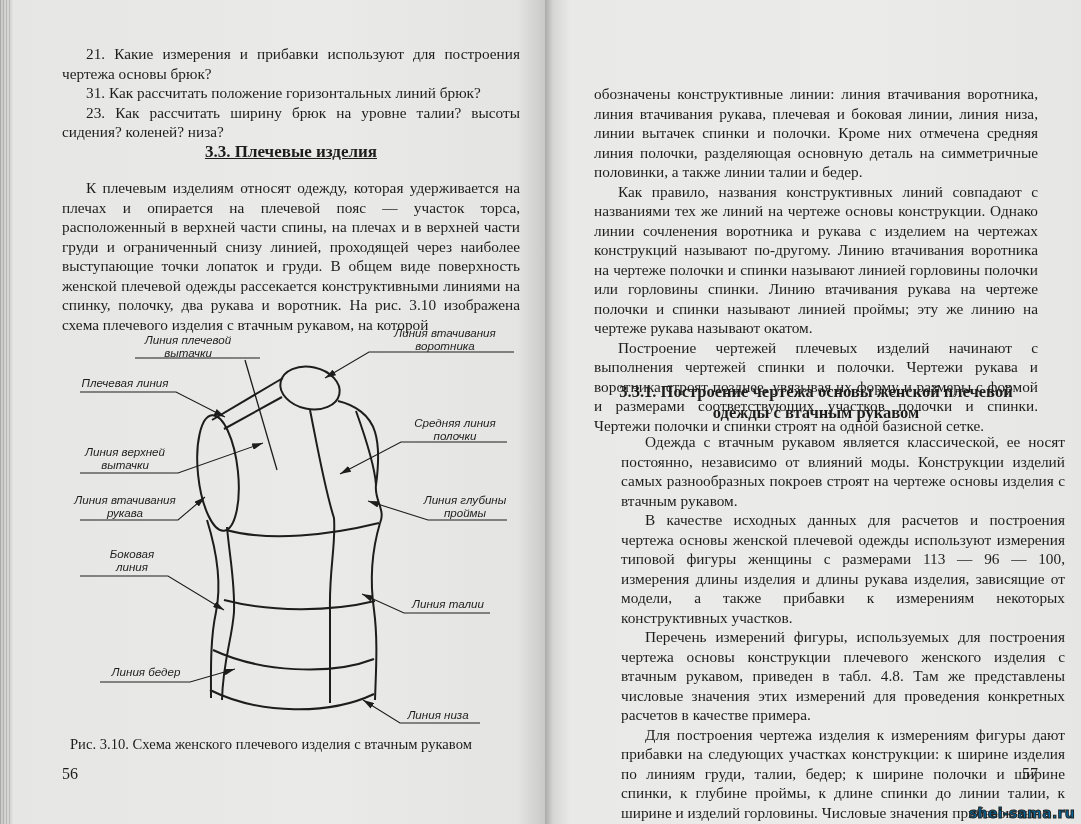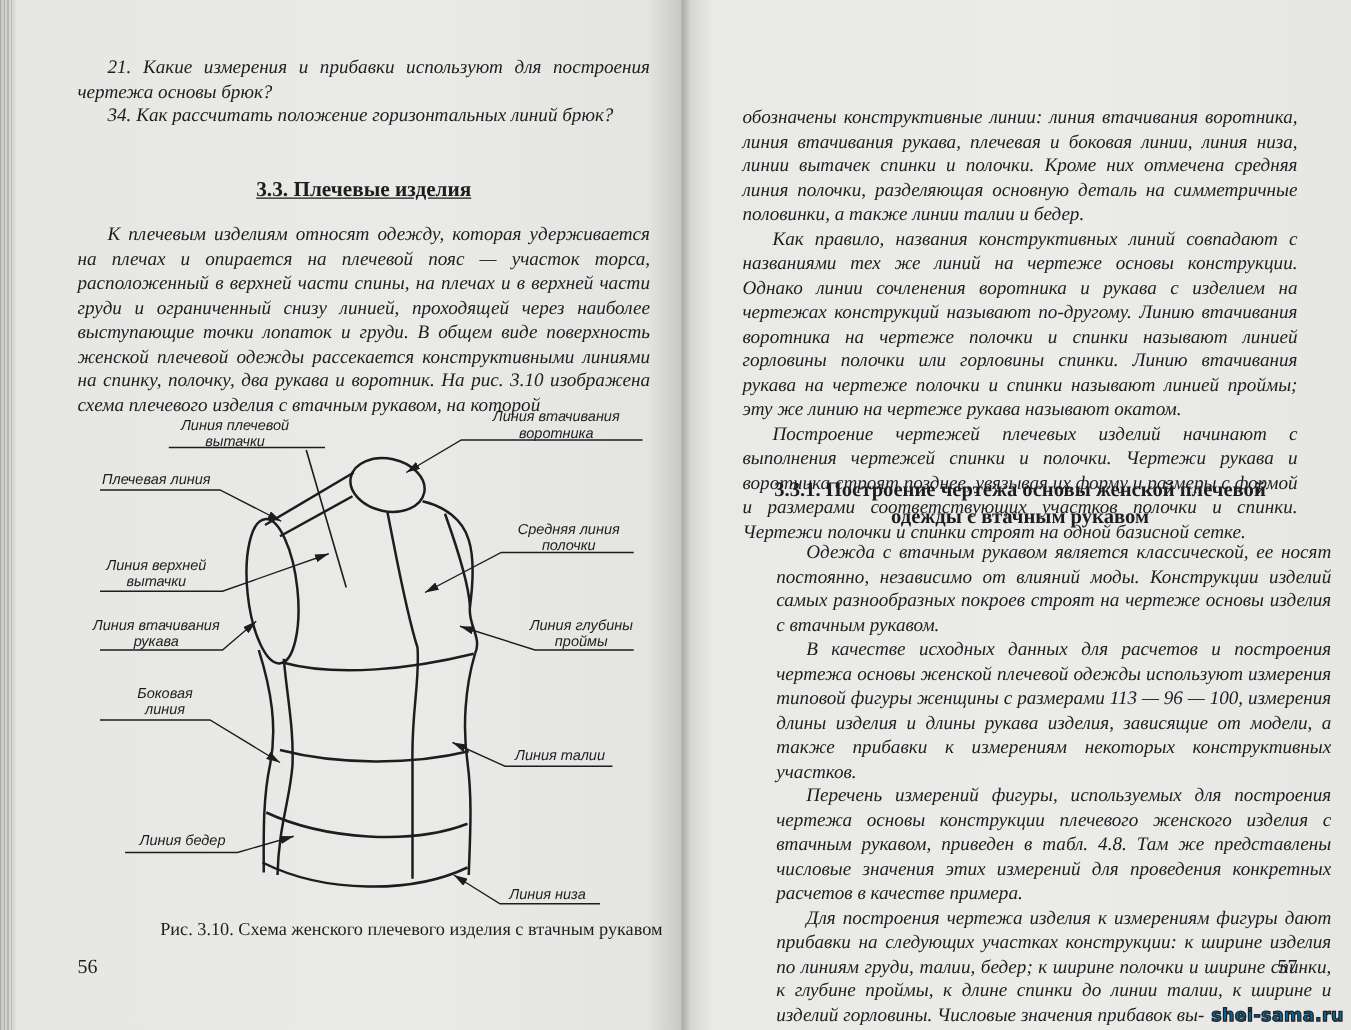--- a/index.html
+++ b/index.html
@@ -2,48 +2,49 @@
 <html><head>
 <meta charset="utf-8">
 <style>
   html,body{margin:0;padding:0;}
   body{width:1081px;height:824px;overflow:hidden;background:#d9d9d7;position:relative;font-family:"Liberation Serif","DejaVu Serif",serif;color:#1d1d1d;}
   .page{position:absolute;top:0;height:824px;background:#ebebe9;}
   #left-page{left:0;width:545px;background:linear-gradient(to right,#b9b9b7 0px,#d4d4d2 5px,#e6e6e4 14px,#eaeae8 60%,#e4e4e2 95%,#c9c9c7 100%);}
   #right-page{left:545px;width:536px;background:linear-gradient(to right,#a9a9a7 0px,#d6d6d4 8px,#e9e9e7 25px,#ebebe9 60%,#e6e6e4 100%);}
   .edge-lines{position:absolute;left:0;top:0;width:12px;height:824px;background:repeating-linear-gradient(to right,#9c9c9a 0 1px,#d2d2d0 1px 3px);opacity:.55;}
   .text{position:absolute;font-size:15.3px;line-height:19.5px;text-align:justify;}
-  .text p{margin:0;text-indent:24px;font-style:italic;}
+  .text p{margin:0;text-indent:24px;}
   .text p.noind{text-indent:0;margin-top:39px;}
   #left-questions{left:62px;top:44px;width:458px;}
   #left-body{left:62px;top:178px;width:458px;}
   #right-body-top{left:594px;top:45px;width:444px;}
   #right-body-bottom{left:594px;top:432px;width:444px;margin-left:27px;}
   .heading{position:absolute;font-weight:bold;text-align:center;font-size:17px;line-height:21px;}
   #section-heading{left:62px;top:141px;width:458px;text-decoration:underline;}
   #subsection-heading{left:594px;top:381px;width:444px;font-size:16.5px;}
-  .caption{position:absolute;left:60px;top:736px;width:470px;text-align:right;font-size:14.6px;}
+  .caption{position:absolute;left:70px;top:736px;width:470px;text-align:left;font-size:14.6px;}
   .pagenum{position:absolute;font-size:16px;}
   #page-num-left{left:62px;top:765px;}
   #page-num-right{left:1022px;top:765px;}
   #figure{position:absolute;left:70px;top:320px;width:460px;height:410px;}
   .lbl{font-family:"Liberation Sans","DejaVu Sans",sans-serif;font-style:italic;font-size:11.6px;fill:#1d1d1d;}
   .watermark{position:absolute;right:6px;bottom:3px;font-family:"DejaVu Sans",sans-serif;font-weight:bold;font-size:14px;color:#0369a1;-webkit-text-stroke:1px #222;letter-spacing:0.3px;text-align:right;}
 </style>
 </head>
 <body>
 
 <div id="left-page" class="page">
   <div class="edge-lines"></div>
 </div>
 <div id="right-page" class="page"></div>
 
 <div id="left-questions" class="text">
   <p>21. Какие измерения и прибавки используют для построения чертежа основы брюк?</p>
-  <p>34. Как рассчитать положение горизонтальных линий брюк?</p>
+  <p>31. Как рассчитать положение горизонтальных линий брюк?</p>
+  <p>23. Как рассчитать ширину брюк на уровне талии? высоты сидения? коленей? низа?</p>
 </div>
 
 <div id="section-heading" class="heading">3.3. Плечевые изделия</div>
 
 <div id="left-body" class="text">
   <p>К плечевым изделиям относят одежду, которая удерживается на плечах и опирается на плечевой пояс — участок торса, расположенный в верхней части спины, на плечах и в верхней части груди и ограниченный снизу линией, проходящей через наиболее выступающие точки лопаток и груди. В общем виде поверхность женской плечевой одежды рассекается конструктивными линиями на спинку, полочку, два рукава и воротник. На рис. 3.10 изображена схема плечевого изделия с втачным рукавом, на которой</p>
 </div>
 
 <svg id="figure" viewBox="0 0 460 410" xmlns="http://www.w3.org/2000/svg">
   <defs>

